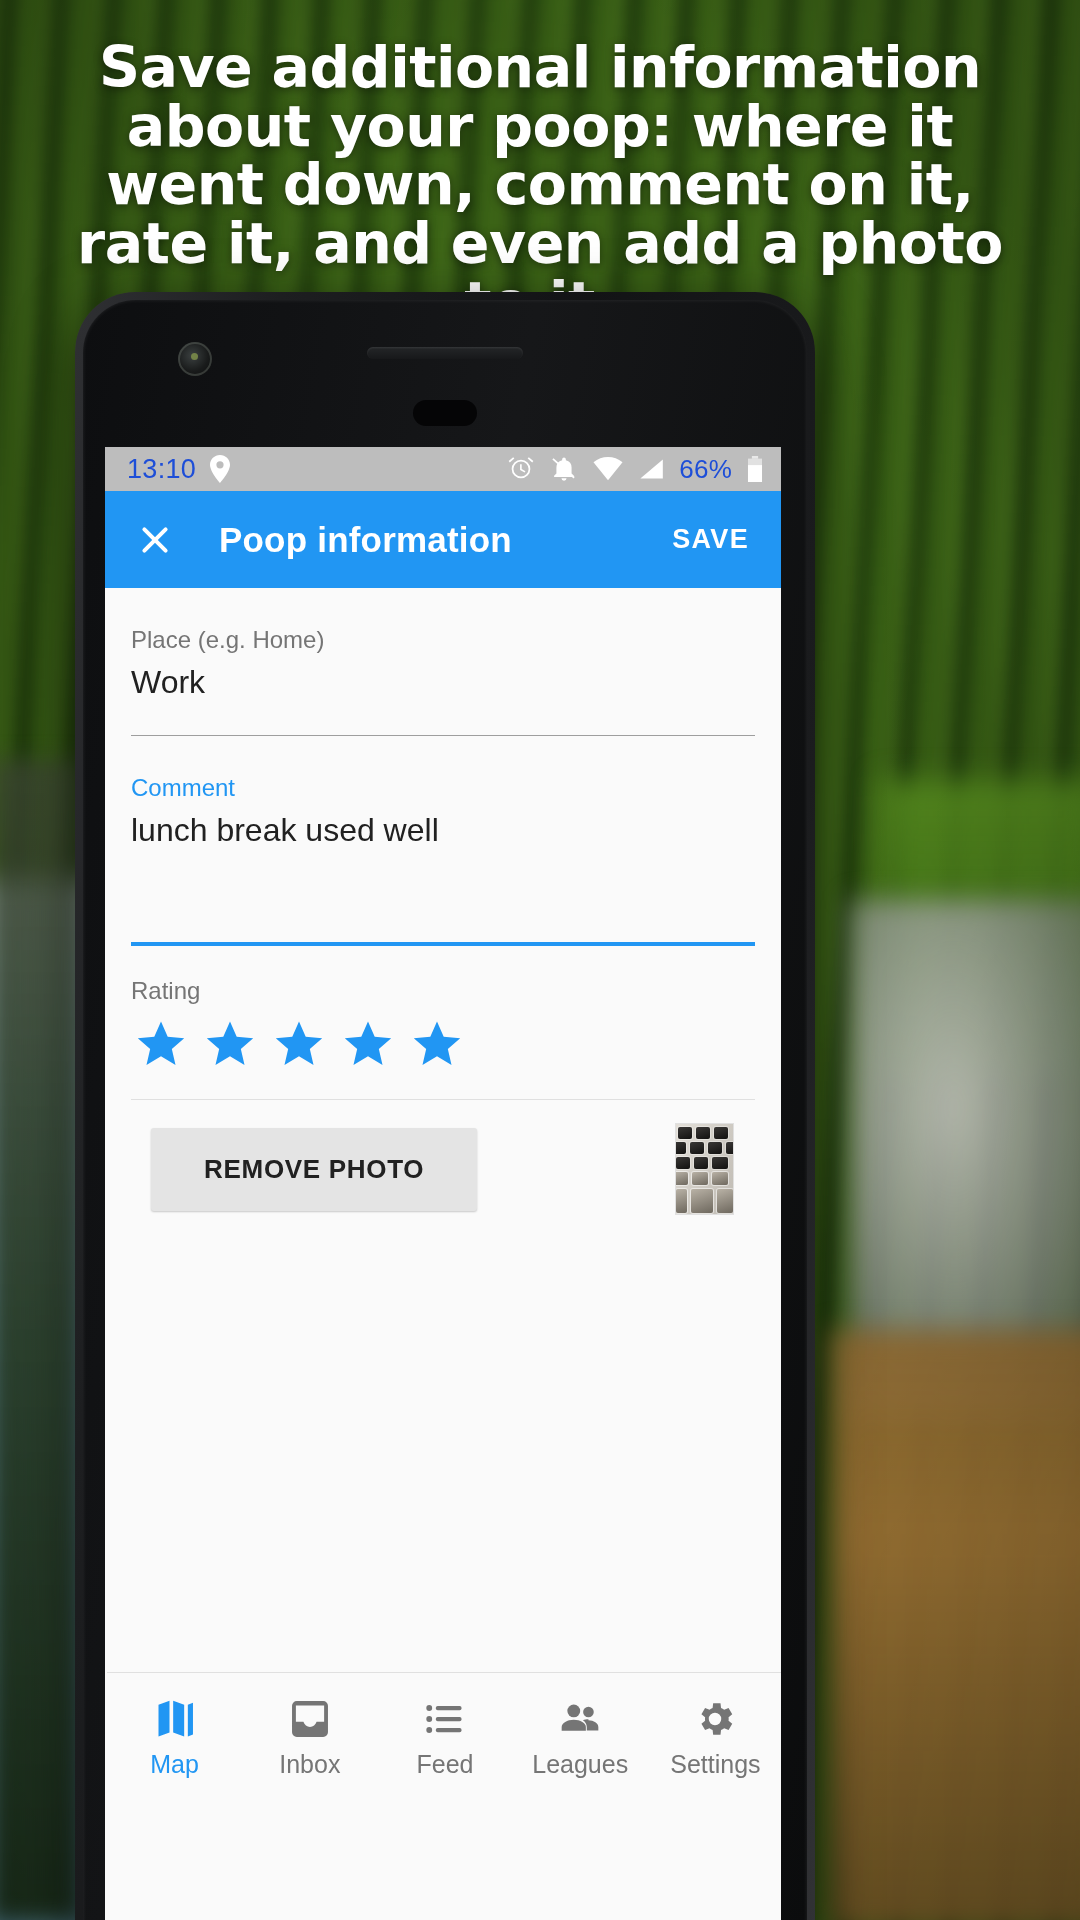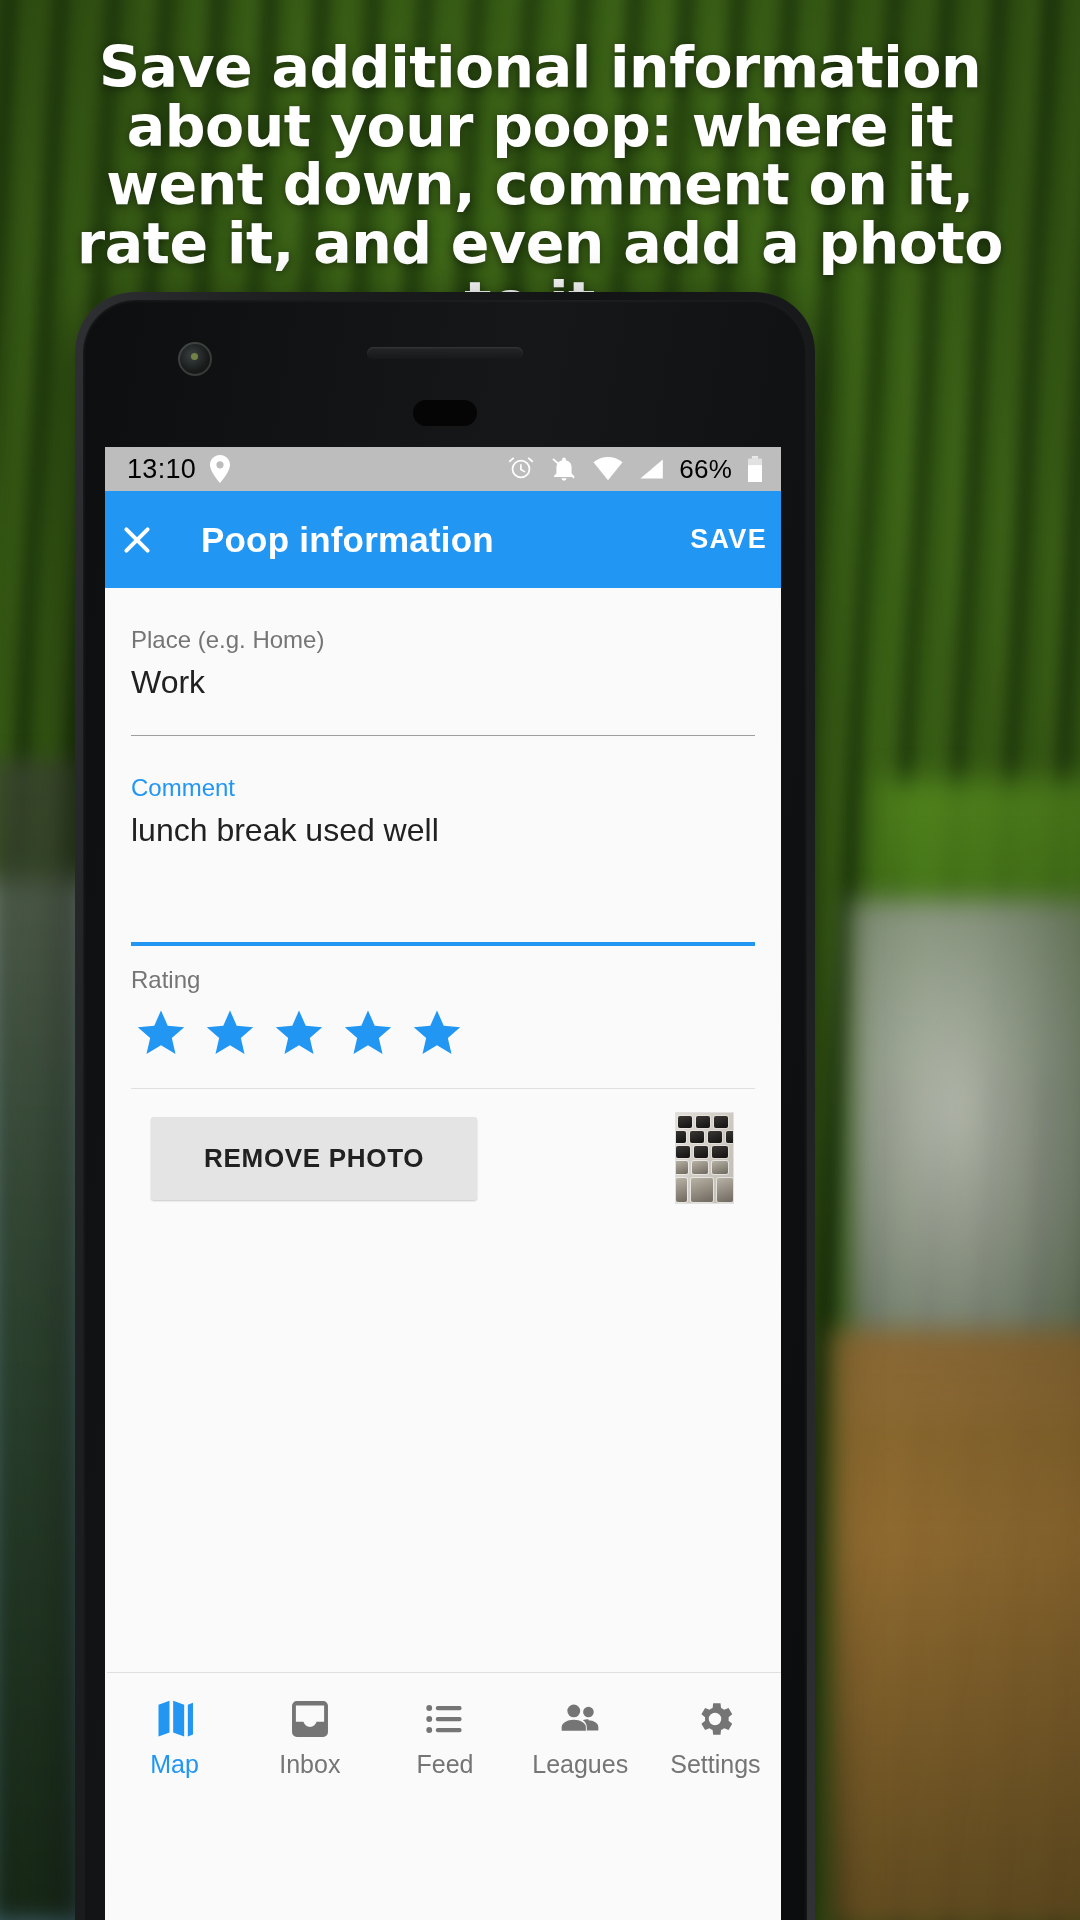--- a/index.html
+++ b/index.html
@@ -123,36 +123,36 @@
   .screen {
     position:absolute;
     left:30px; top:155px;
     width:676px; height:1485px;
     background:#fafafa;
     overflow:hidden;
   }
 
   
   .statusbar {
-    height:44px; background:#bdbdbd; color:#000000;
+    height:44px; background:#bdbdbd; color:#1d4ed8;
     display:flex; align-items:center;
     padding:0 18px 0 22px;
     font-size:26px;
   }
   .sb-time { font-size:27px; letter-spacing:.3px; }
   .sb-left { display:flex; align-items:center; gap:13px; }
   .sb-spacer { flex:1; }
   .sb-right { display:flex; align-items:center; gap:15px; }
   .sb-pct { font-size:26px; letter-spacing:.2px; }
   .ico { display:block; }
 
   
   .appbar {
     height:97px; background:#2196f3;
-    display:flex; align-items:center; padding:0 8px;
+    display:flex; align-items:center; padding:0 26px;
     color:#fff;
   }
   .close-x {
     width:48px; height:48px; position:relative; flex:0 0 auto; cursor:pointer;
   }
   .close-x::before, .close-x::after {
     content:""; position:absolute; left:7px; top:22px; width:34px; height:4px;
     background:#fff; border-radius:2px;
   }
   .close-x::before { transform:rotate(45deg); }
@@ -179,21 +179,21 @@
   }
   .underline-thin {
     height:1px; background:#9e9e9e; margin-top:34px;
   }
   .underline-focus {
     height:4px; background:#2196f3; margin-top:0;
   }
 
   .comment-box { height:140px; }
 
-  .rating-label { font-size:24px; color:#757575; padding-top:20px; }
+  .rating-label { font-size:24px; color:#757575; padding-top:31px; }
   .stars { display:flex; gap:17px; padding-top:13px; padding-left:4px; }
   .star { width:52px; height:52px; display:block; }
 
   .divider { height:1px; background:#e0e0e0; margin:29px 26px 0 26px; }
 
   .photo-row {
     display:flex; align-items:center; justify-content:space-between;
     padding:24px 26px 0 26px;
   }
   .remove-btn {

